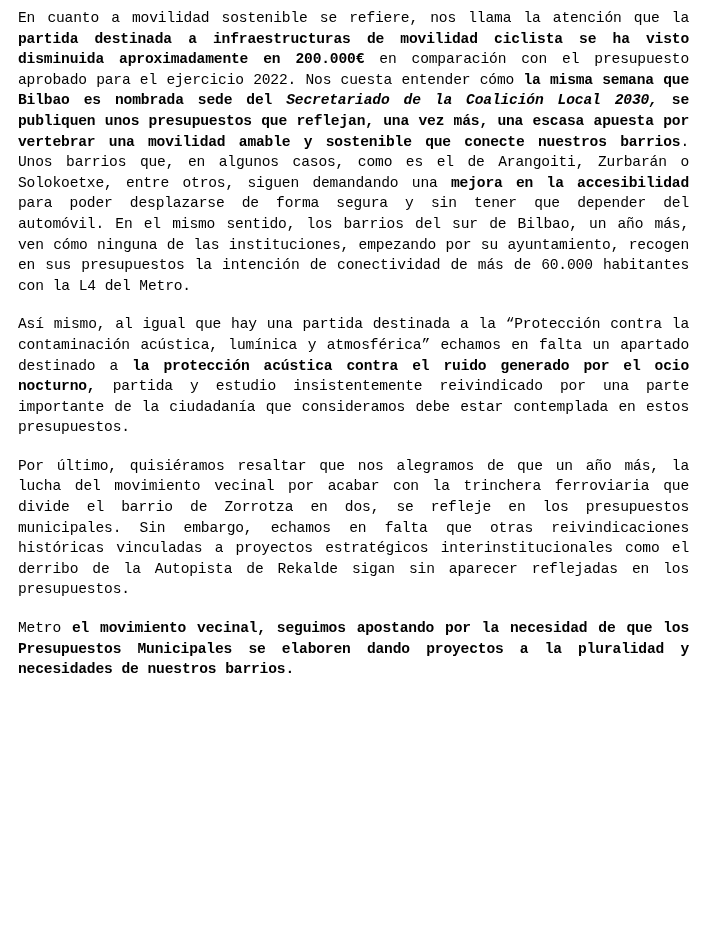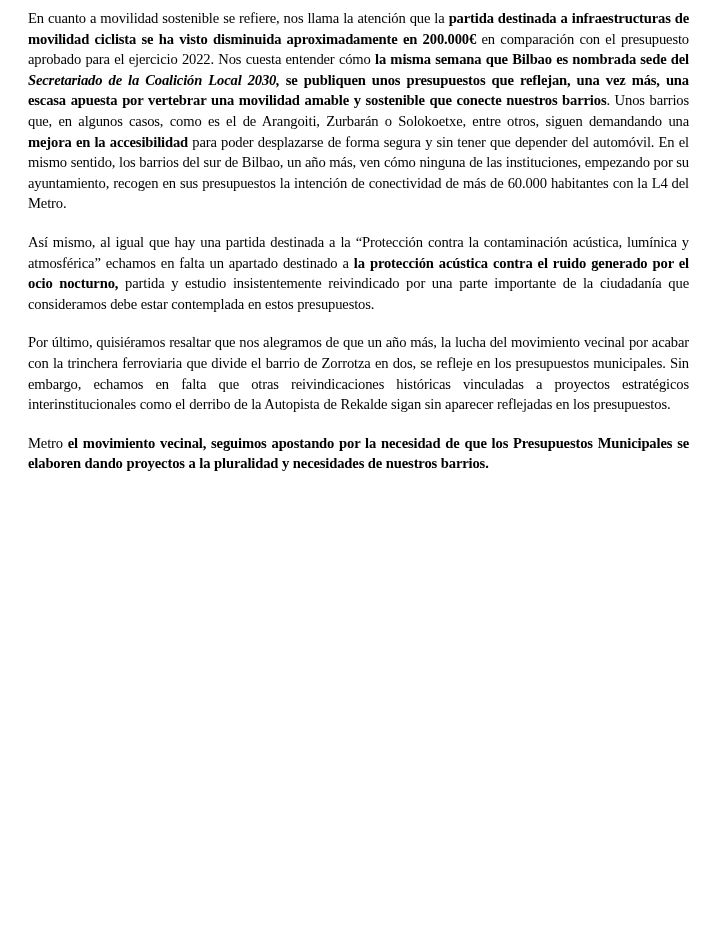--- a/index.html
+++ b/index.html
@@ -6,23 +6,23 @@
     margin: 0;
     padding: 0;
     background: #ffffff;
   }
   .page {
     position: relative;
     width: 716px;
     height: 946px;
     background: #ffffff;
     box-sizing: border-box;
-    padding: 8px 27px 0 28px;
+    padding: 8px 27px 0 18px;
     overflow: hidden;
-    font-family: Liberation Serif, serif;
+    font-family: Liberation Mono, monospace;
   }
   .doc p {
     margin: 0 0 18px 0;
     text-align: justify;
     font-size: 14.6px;
     line-height: 20.6px;
     color: #000000;
     letter-spacing: -0.15px;
     word-spacing: 0.2px;
   }

